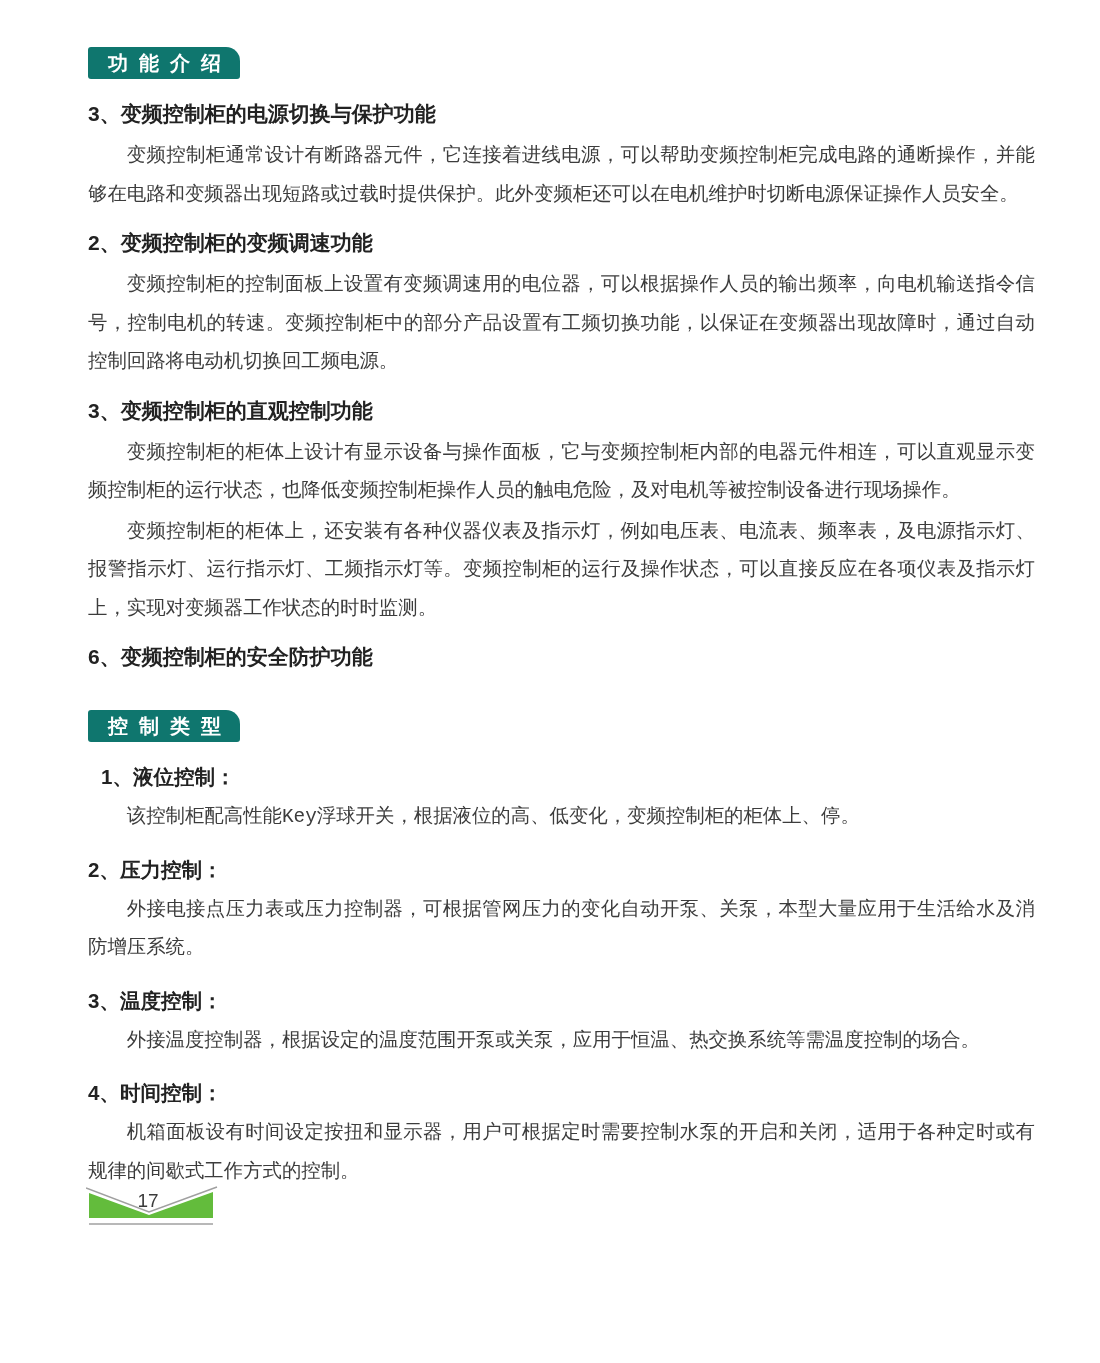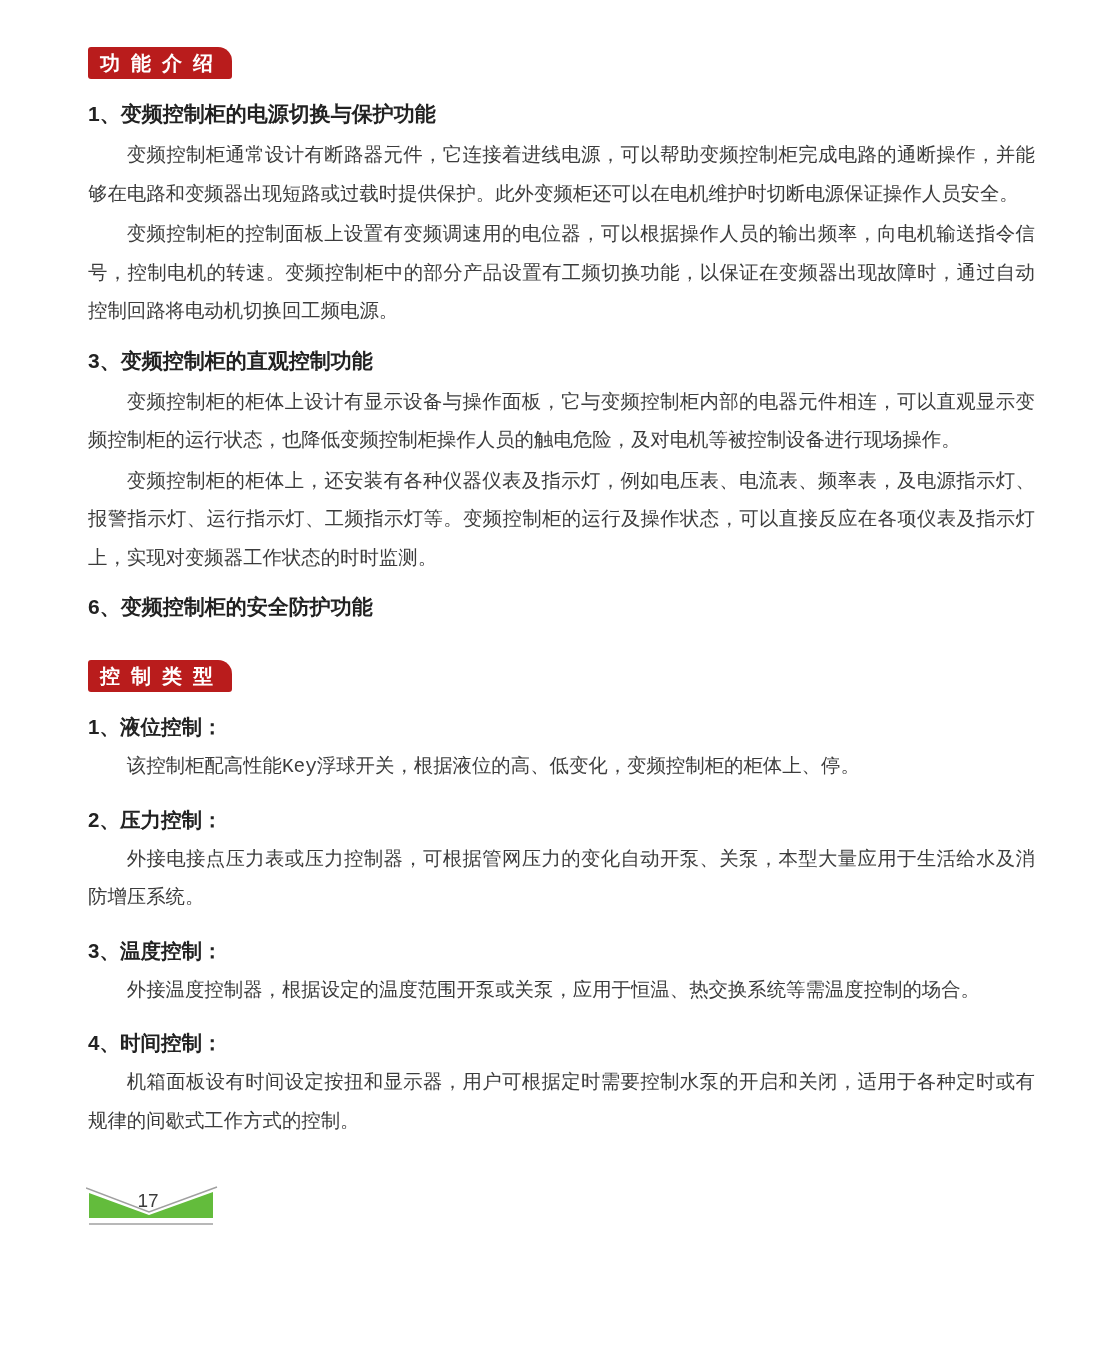--- a/index.html
+++ b/index.html
@@ -8,26 +8,26 @@
     position: relative;
     background: #ffffff;
     font-family: "Liberation Sans", "DejaVu Sans", sans-serif;
     overflow: hidden;
   }
   .page {
     padding: 47px 65px 0 88px;
   }
   .badge {
     display: inline-block;
-    background: #b91c1c;
+    background: #0f766e;
     color: #ffffff;
     font-size: 20px;
     font-weight: bold;
     letter-spacing: 11px;
-    padding: 4px 8px 4px 12px;
+    padding: 4px 8px 4px 20px;
     border-radius: 3px 14px 3px 3px;
     line-height: 24px;
   }
   .badge-wrap2 { margin-top: 38px; }
   .sec-h {
     font-size: 21px;
     font-weight: bold;
     color: #222222;
     margin: 14px 0 8px 0;
     line-height: 30px;
@@ -42,41 +42,42 @@
     margin: 2px 0 0 0;
     font-family: Liberation Mono, monospace;
   }
   .ctl-h {
     font-size: 20.5px;
     font-weight: bold;
     color: #222222;
     margin: 18px 0 6px 0;
     line-height: 30px;
   }
-  .ctl-h.first { margin-top: 20px; }
+  .ctl-h.first { margin-top: 20px; margin-left: 13px; }
   .footer-marker {
     position: absolute;
     left: 86px;
     top: 1184px;
     width: 136px;
     height: 44px;
   }
   .footer-marker svg { display: block; }
 </style>
 </head>
 <body>
 
 <div class="page">
 
   <div>
     <span class="badge">功能介绍</span>
 
-    <div class="sec-h first">1、变频控制柜的电源切换与保护功能</div>
+    <div class="sec-h first">3、变频控制柜的电源切换与保护功能</div>
     <p class="sec-p">变频控制柜通常设计有断路器元件，它连接着进线电源，可以帮助变频控制柜完成电路的通断操作，并能够在电路和变频器出现短路或过载时提供保护。此外变频柜还可以在电机维护时切断电源保证操作人员安全。</p>
 
+    <div class="sec-h">2、变频控制柜的变频调速功能</div>
     <p class="sec-p">变频控制柜的控制面板上设置有变频调速用的电位器，可以根据操作人员的输出频率，向电机输送指令信号，控制电机的转速。变频控制柜中的部分产品设置有工频切换功能，以保证在变频器出现故障时，通过自动控制回路将电动机切换回工频电源。</p>
 
     <div class="sec-h">3、变频控制柜的直观控制功能</div>
     <p class="sec-p">变频控制柜的柜体上设计有显示设备与操作面板，它与变频控制柜内部的电器元件相连，可以直观显示变频控制柜的运行状态，也降低变频控制柜操作人员的触电危险，及对电机等被控制设备进行现场操作。</p>
     <p class="sec-p">变频控制柜的柜体上，还安装有各种仪器仪表及指示灯，例如电压表、电流表、频率表，及电源指示灯、报警指示灯、运行指示灯、工频指示灯等。变频控制柜的运行及操作状态，可以直接反应在各项仪表及指示灯上，实现对变频器工作状态的时时监测。</p>
 
     <div class="sec-h">6、变频控制柜的安全防护功能</div>
   </div>
 
   <div class="badge-wrap2">

